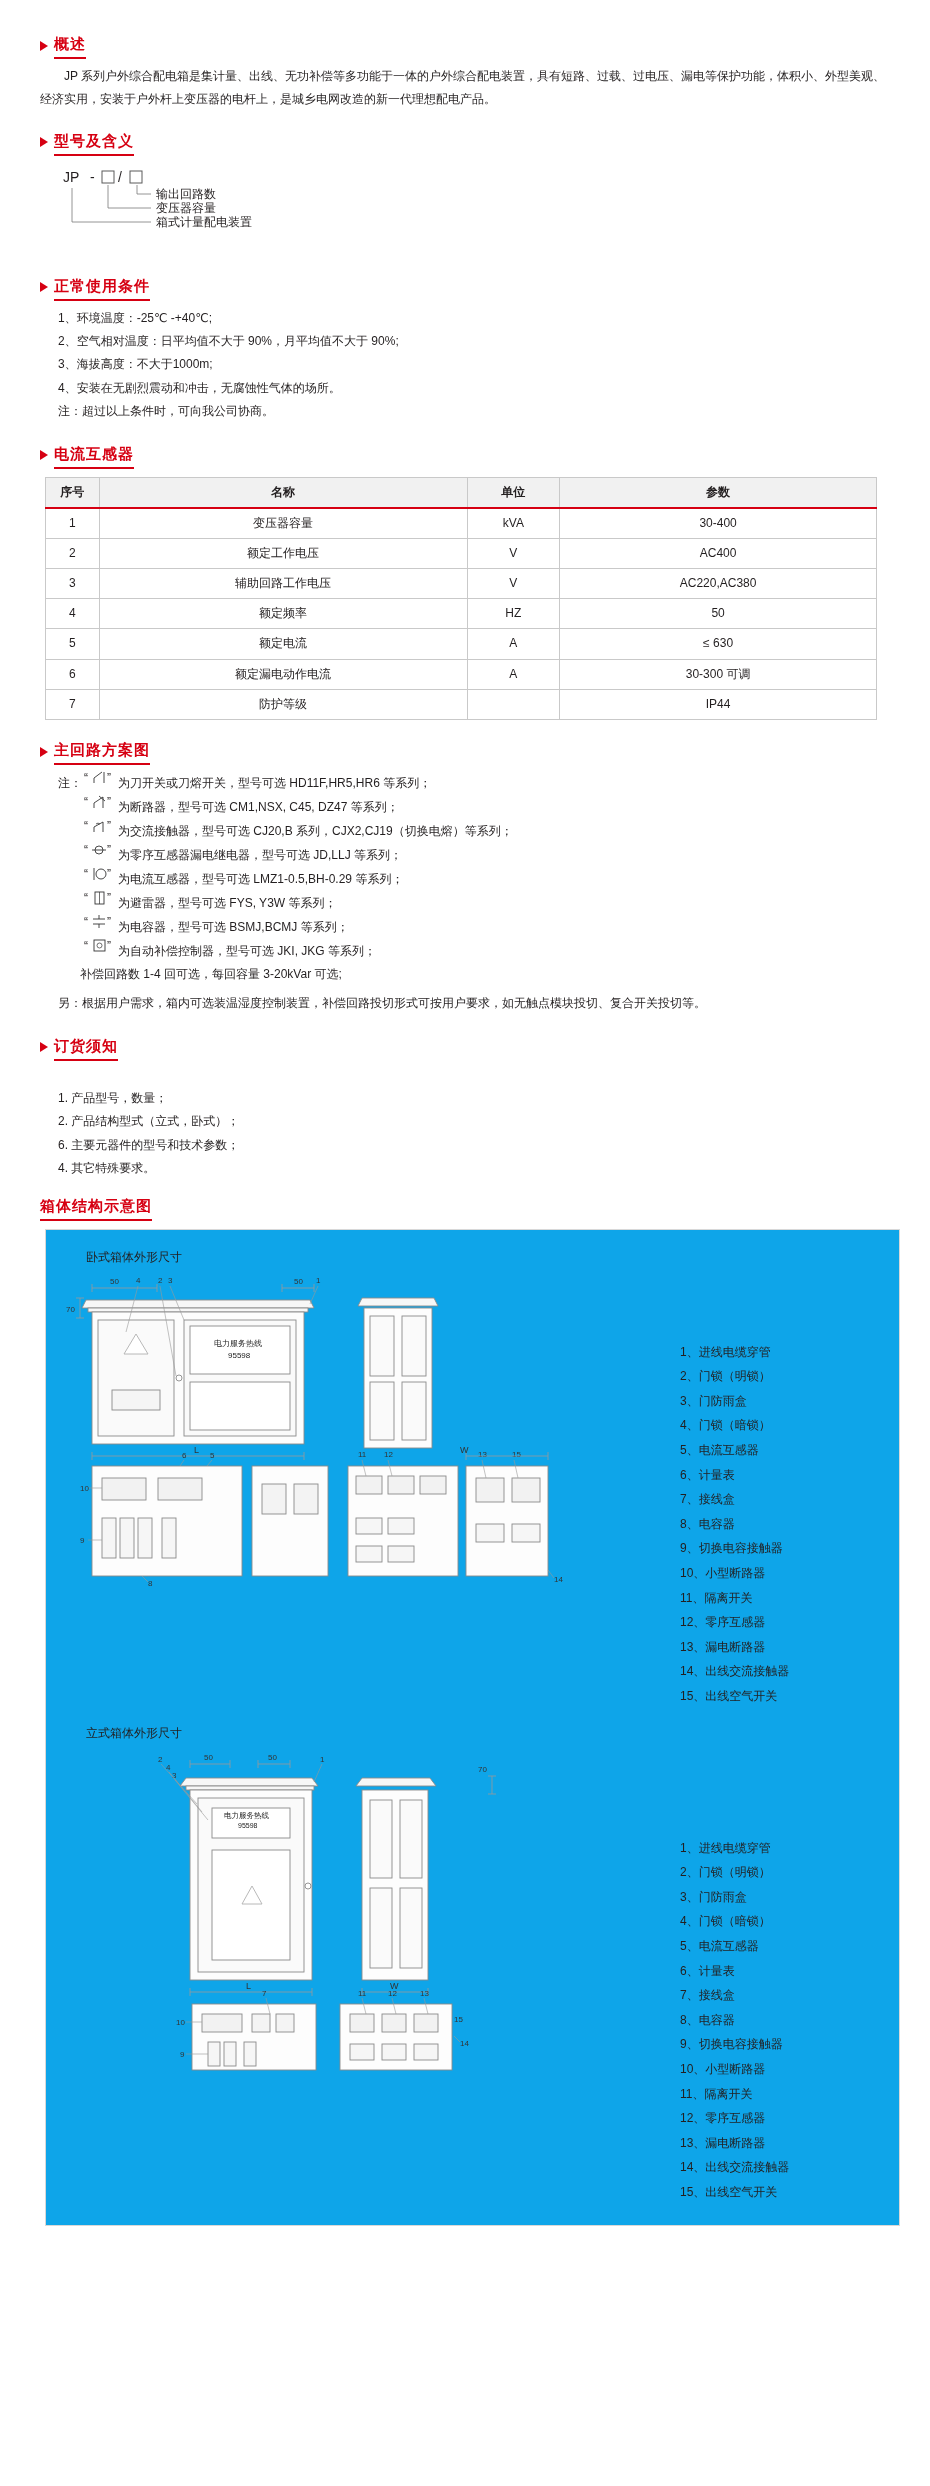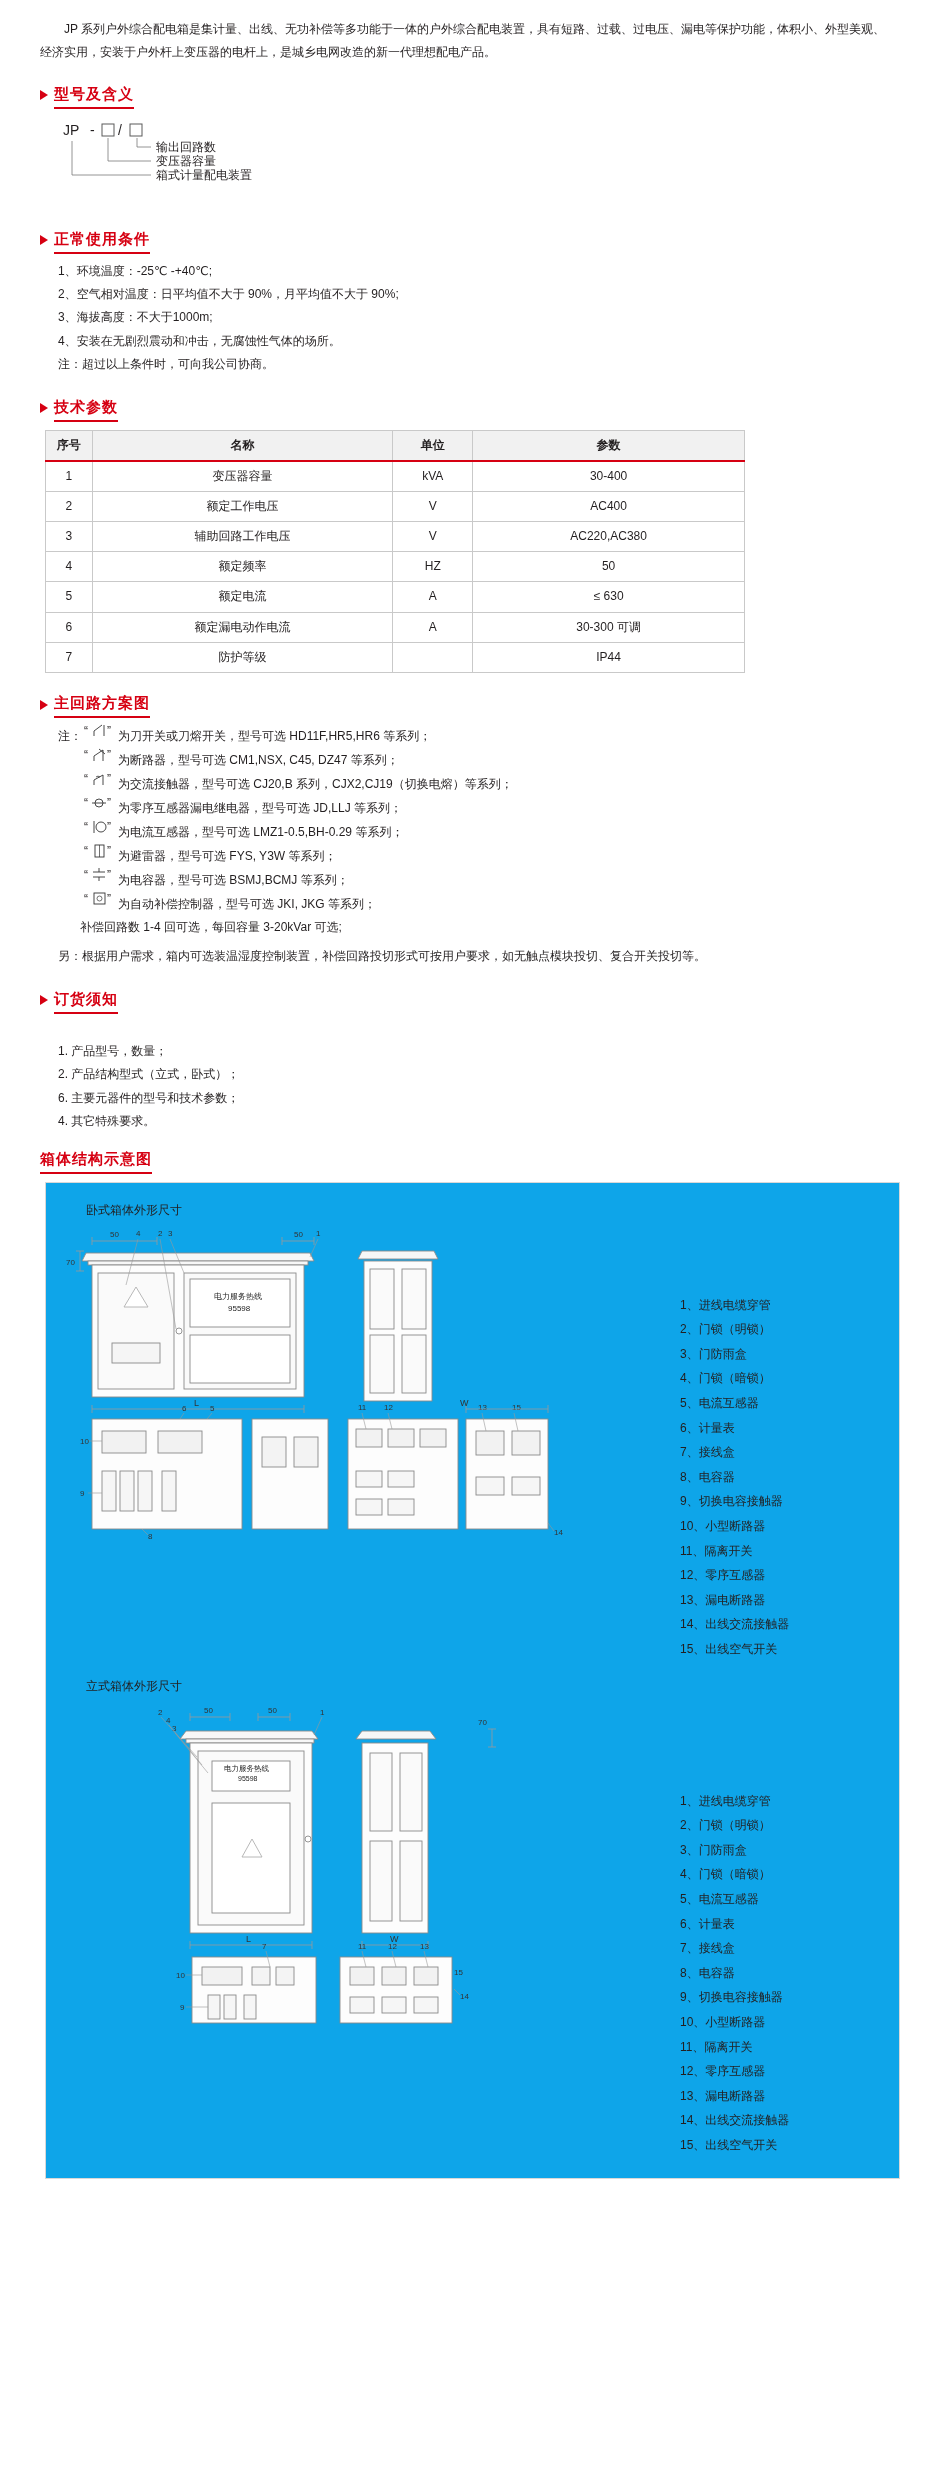--- a/index.html
+++ b/index.html
@@ -43,21 +43,21 @@
   p.body { margin: 4px 0; font-size: 12px; line-height: 1.9; }
   .indent { text-indent: 2em; }
   .lines div { line-height: 1.95; font-size: 12px; }
 
   
   .model-wrap { position: relative; height: 90px; margin: 10px 0 0 18px; }
 
   
   table.spec {
     border-collapse: collapse;
-    width: 700px;
+    width: 832px;
     margin: 8px 0 0 5px;
     font-size: 12px;
   }
   table.spec th, table.spec td {
     border: 1px solid #c9c9c9;
     text-align: center;
     padding: 5px 2px;
     height: 24px;
   }
   table.spec thead th {
@@ -101,20 +101,24 @@
     white-space: nowrap;
   }
   .legend-col.v2 { padding-top: 90px; }
   svg text { font-family: "Liberation Sans", "DejaVu Sans", sans-serif; }
 </style>
 </head>
 <body>
 
 <div class="page">
 
+  <div class="sec-head">
+    <span class="arrow"></span>
+    <span class="txt underline">概述</span>
+  </div>
   <p class="body indent">JP 系列户外综合配电箱是集计量、出线、无功补偿等多功能于一体的户外综合配电装置，具有短路、过载、过电压、漏电等保护功能，体积小、外型美观、经济实用，安装于户外杆上变压器的电杆上，是城乡电网改造的新一代理想配电产品。</p>
 
   <div class="sec-head">
     <span class="arrow"></span>
     <span class="txt underline">型号及含义</span>
   </div>
 
   <div class="model-wrap">
     <svg width="420" height="90" style="position:absolute;left:0;top:0;">
       <text x="5" y="16" font-size="14" fill="#231f20">JP</text>
@@ -140,21 +144,21 @@
   <div class="lines" style="margin-left:18px;">
     <div>1、环境温度：-25℃ -+40℃;</div>
     <div>2、空气相对温度：日平均值不大于 90%，月平均值不大于 90%;</div>
     <div>3、海拔高度：不大于1000m;</div>
     <div>4、安装在无剧烈震动和冲击，无腐蚀性气体的场所。</div>
     <div>注：超过以上条件时，可向我公司协商。</div>
   </div>
 
   <div class="sec-head">
     <span class="arrow"></span>
-    <span class="txt underline">技术参数</span>
+    <span class="txt underline">电流互感器</span>
   </div>
 
   <table class="spec">
     <thead>
       <tr>
         <th class="c1">序号</th>
         <th class="c2">名称</th>
         <th class="c3">单位</th>
         <th class="c4">参数</th>
       </tr>

